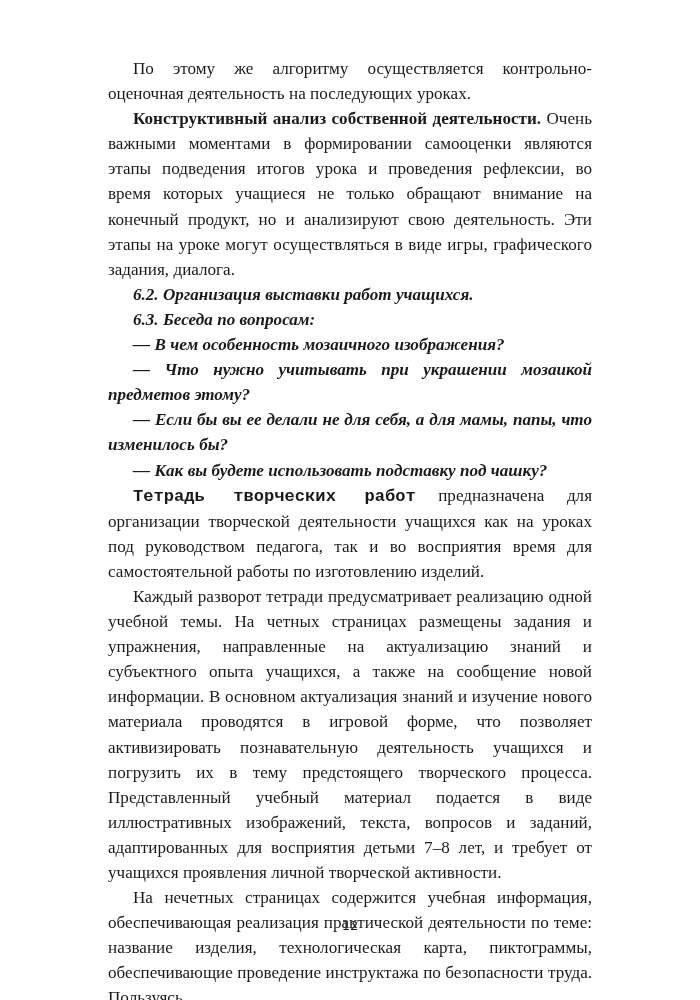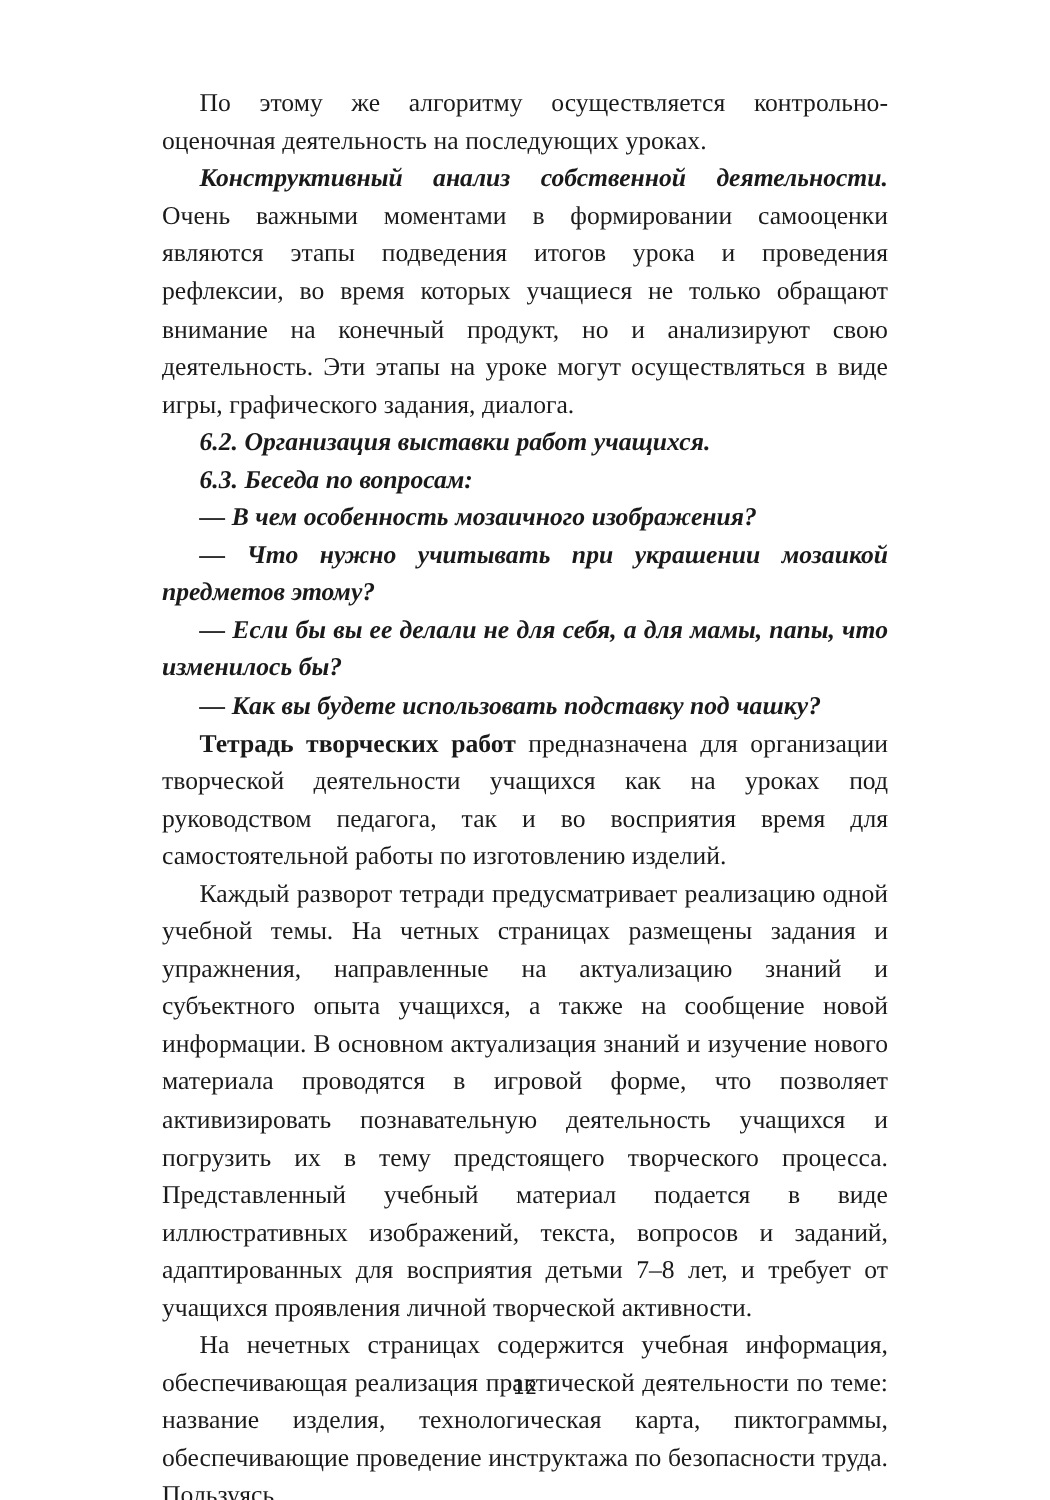--- a/index.html
+++ b/index.html
@@ -50,25 +50,25 @@
     text-indent: 25px;
   }
 
   .para.italic {
     font-style: italic;
     font-weight: bold;
   }
 
   .bold-run {
     font-weight: bold;
+    font-family: Liberation Mono, monospace;
   }
 
   .bolditalic-run {
     font-weight: bold;
-    font-style: italic;
   }
 
   .roman-run {
     font-style: normal;
   }
 
   #page-number {
     position: absolute;
     left: 0;
     top: 918px;

